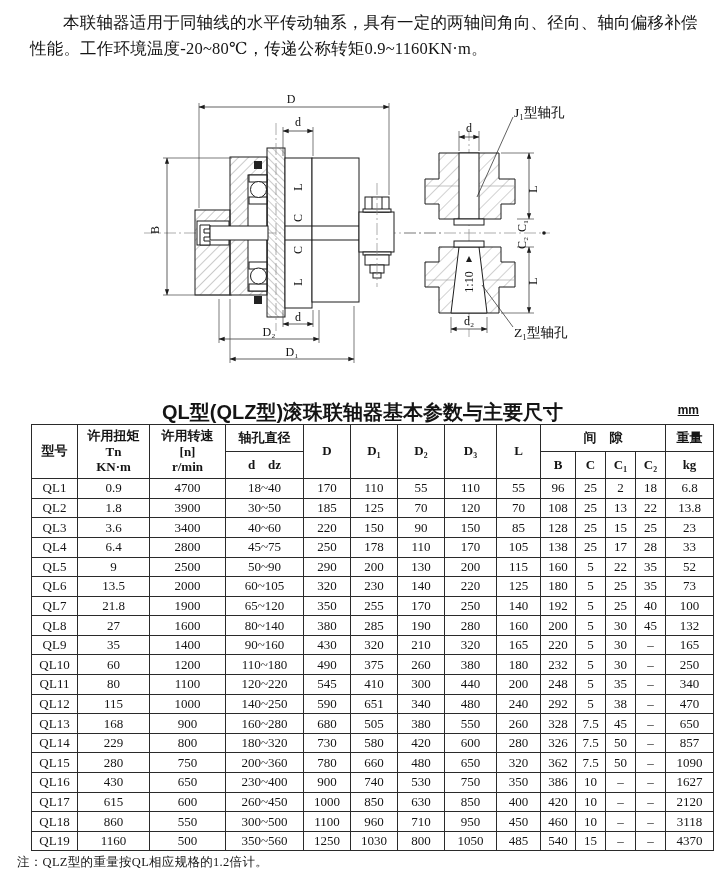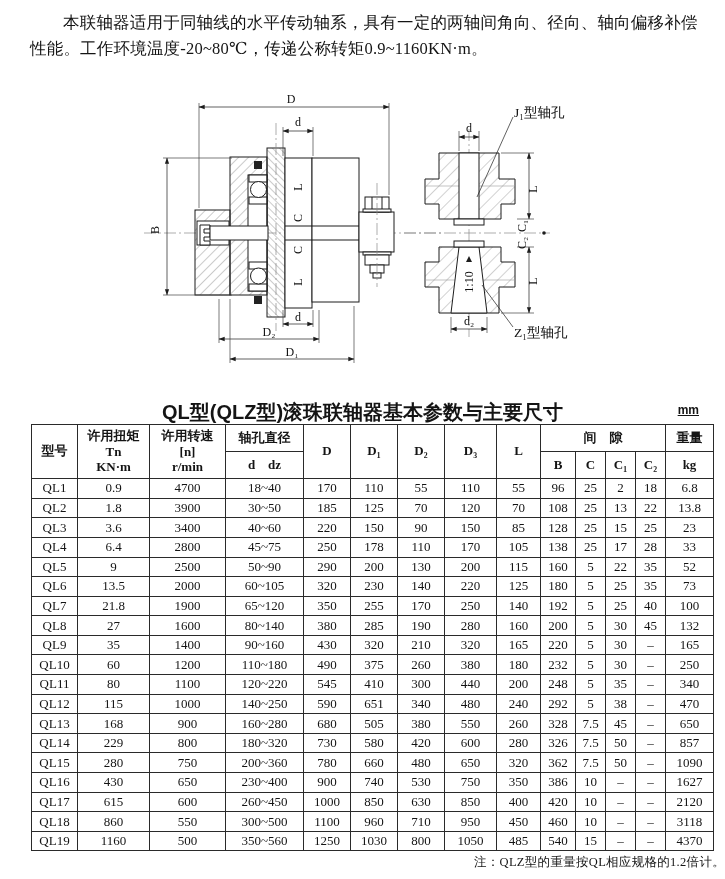--- a/index.html
+++ b/index.html
@@ -32,21 +32,21 @@
   }
   table.spec th,table.spec td{
     border:1px solid #2a2a2a;text-align:center;vertical-align:middle;
     padding:0;overflow:hidden;white-space:nowrap;
     font-weight:normal;
   }
   table.spec thead th{height:26px;font-size:13px;line-height:1.15;font-weight:bold;}
   table.spec tbody td{height:18.6px;}
   .hdr3 div{line-height:1.2;}
   .note{
-    margin:3px 0 0 17px;font-size:12.5px;letter-spacing:0.3px;text-align:right;
+    margin:3px 0 0 17px;font-size:12.5px;letter-spacing:0.3px;
   }
   
   .dimtxt{font-family:"Liberation Serif","DejaVu Serif",serif;font-size:12px;fill:#111;}
   .cjk{font-family:"Liberation Serif","DejaVu Serif",serif;font-size:13.5px;fill:#111;}
 </style>
 </head>
 <body>
 
 <p class="intro">本联轴器适用于同轴线的水平传动轴系，具有一定的两轴间角向、径向、轴向偏移补偿性能。工作环境温度-20~80℃，传递公称转矩0.9~1160KN·m。</p>
 

